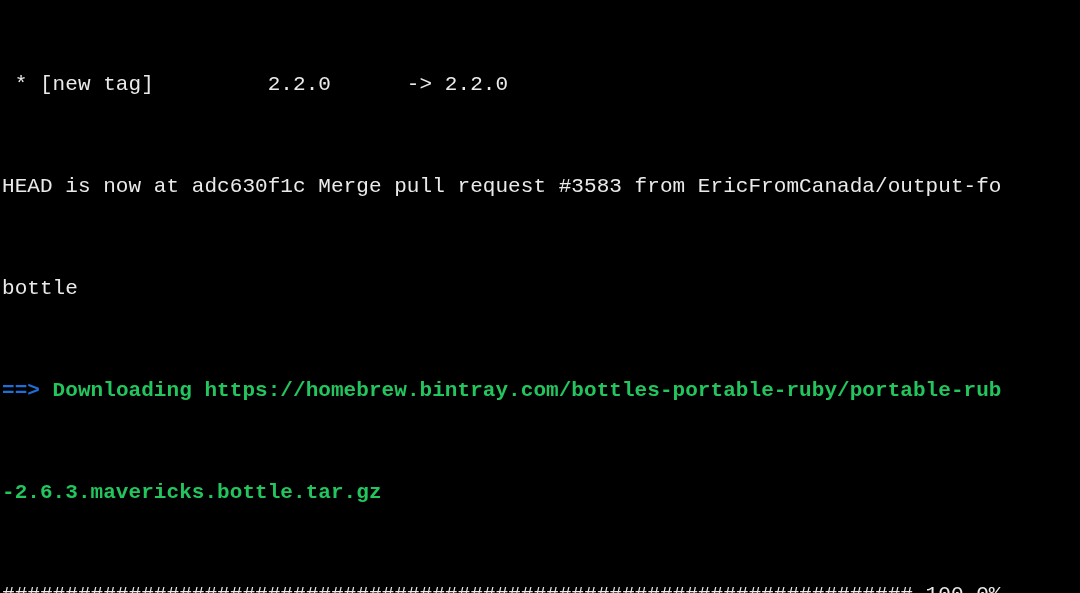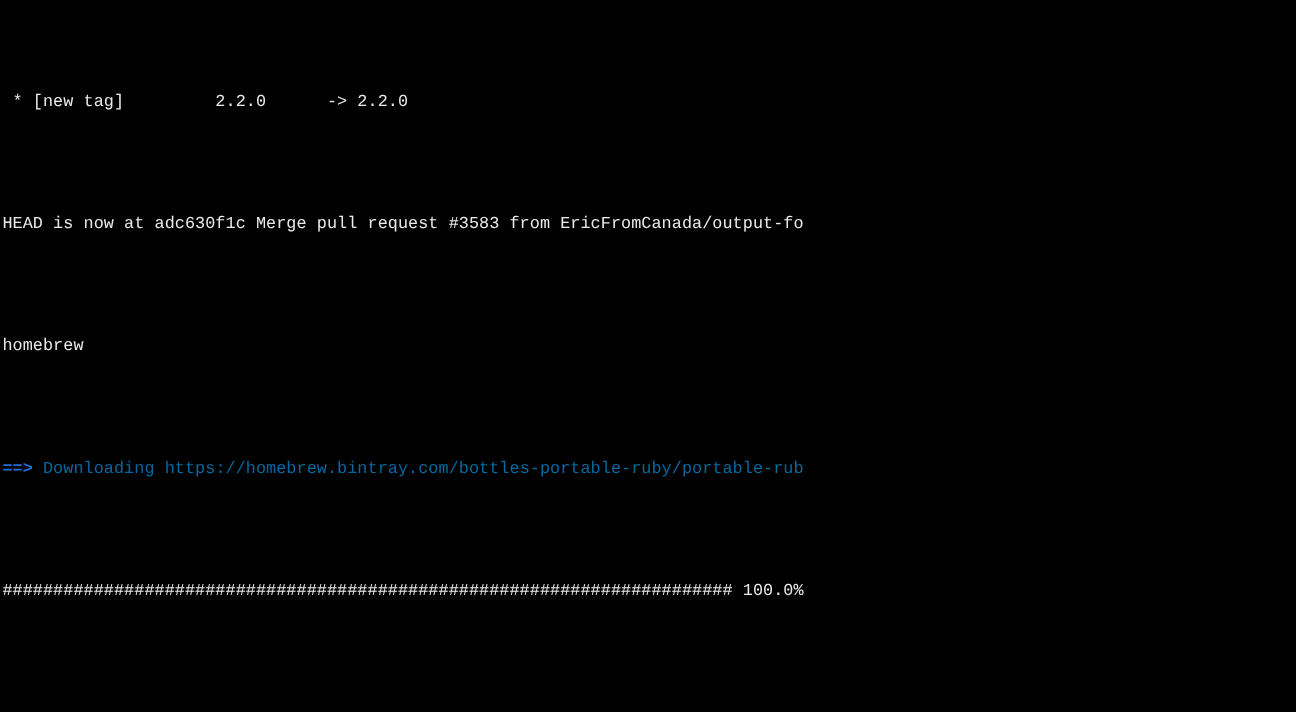--- a/index.html
+++ b/index.html
@@ -9,38 +9,39 @@
     height: 593px;
     background: #000;
     overflow: hidden;
   }
   .terminal {
     box-sizing: border-box;
     width: 932px;
     height: 593px;
     padding: 0 0 0 2px;
     font-family: "Menlo", "Consolas", "Liberation Mono", monospace;
-    font-size: 14px;
+    font-size: 21px;
     line-height: 34px;
     color: #eaeaea;
     white-space: pre;
     letter-spacing: 0.05px;
   }
   .line { white-space: pre; }
-  .bold { font-weight: 400; color: #0369a1; }
+  .bold { font-weight: 700; color: #22c55e; }
   .arrow { color: #1f6fd8; font-weight: 700; }
 </style>
 </head>
 <body>
 
 <div class="terminal">
   <div class="line"><span> * [new tag]         2.2.0      -&gt; 2.2.0</span></div>
   <div class="line"><span>HEAD is now at adc630f1c Merge pull request #3583 from EricFromCanada/output-fo</span></div>
-  <div class="line"><span>homebrew</span></div>
+  <div class="line"><span>bottle</span></div>
   <div class="line"><span class="arrow">==&gt;</span><span class="bold"> Downloading https://homebrew.bintray.com/bottles-portable-ruby/portable-rub</span></div>
+  <div class="line"><span class="bold">-2.6.3.mavericks.bottle.tar.gz</span></div>
   <div class="line"><span>######################################################################## 100.0%</span></div>
   
   
   
   
   
   
   
   
   

